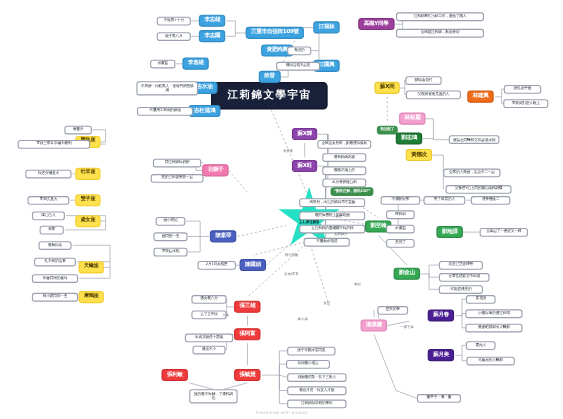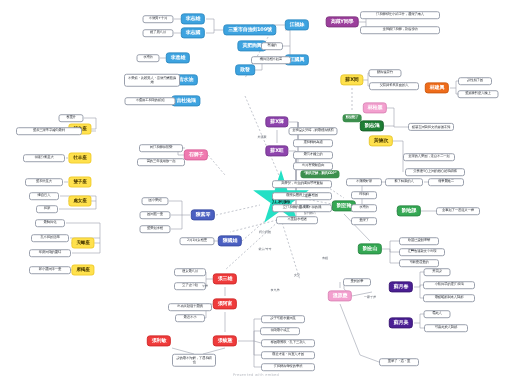--- a/index.html
+++ b/index.html
@@ -220,20 +220,21 @@
       <path d="M64 182 L68 182"></path>
       <path d="M60 196 L96 196 L96 201 L68 201"></path>
       <path d="M59 209 L96 209 L96 201"></path>
       <path d="M66 223 L100 223 L100 243 L71 243"></path>
       <path d="M70 238 L100 238"></path>
       <path d="M72 253 L100 253 L100 243"></path>
       <path d="M72 270 L71 270"></path>
     </g>
   </svg>
 
+  <div id="title-bar">江莉錦文學宇宙</div>
 
   <div id="star-wrap">
     <div id="star-shape"></div>
     <div id="star-label">江莉錦</div>
   </div>
 
   <div id="nodes-layer">
       <div class="node cat blue" style="left: 250px; top: 30px;">三重市自強街109號</div>
       <div class="node cat blue" style="left: 193px; top: 19px;">李志雄</div>
       <div class="node cat blue" style="left: 193px; top: 33px;">李志國</div>

